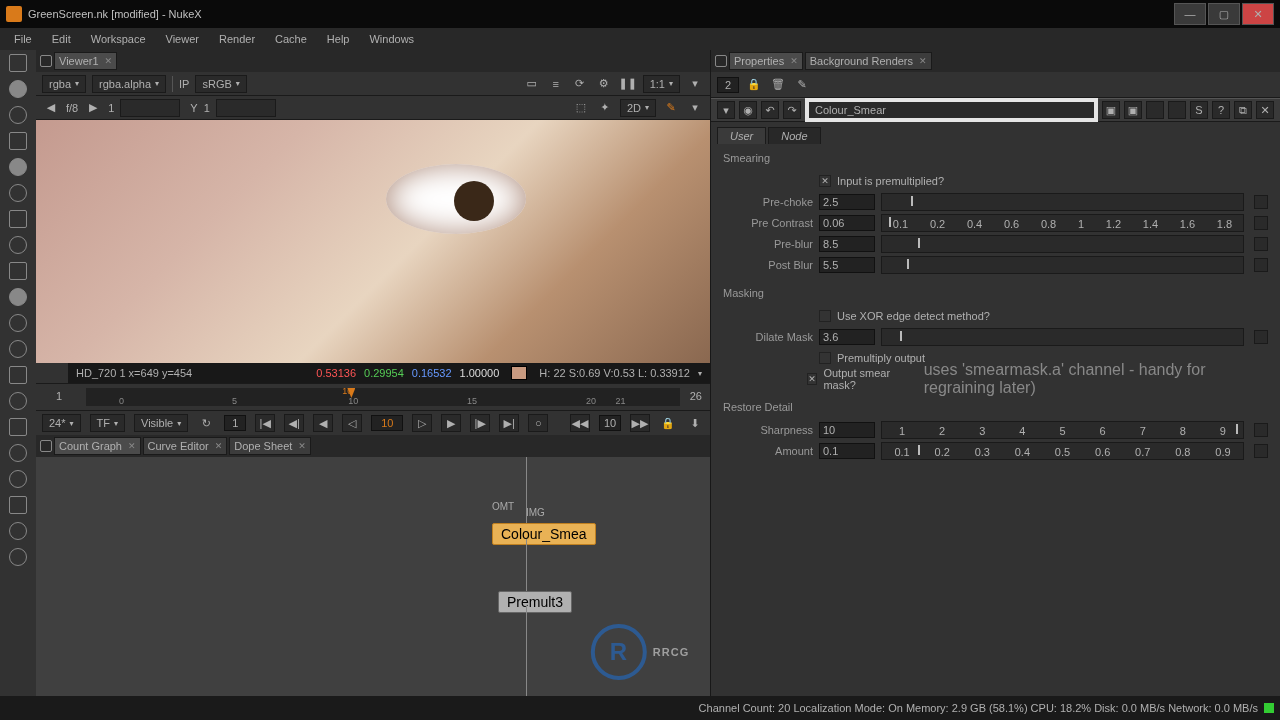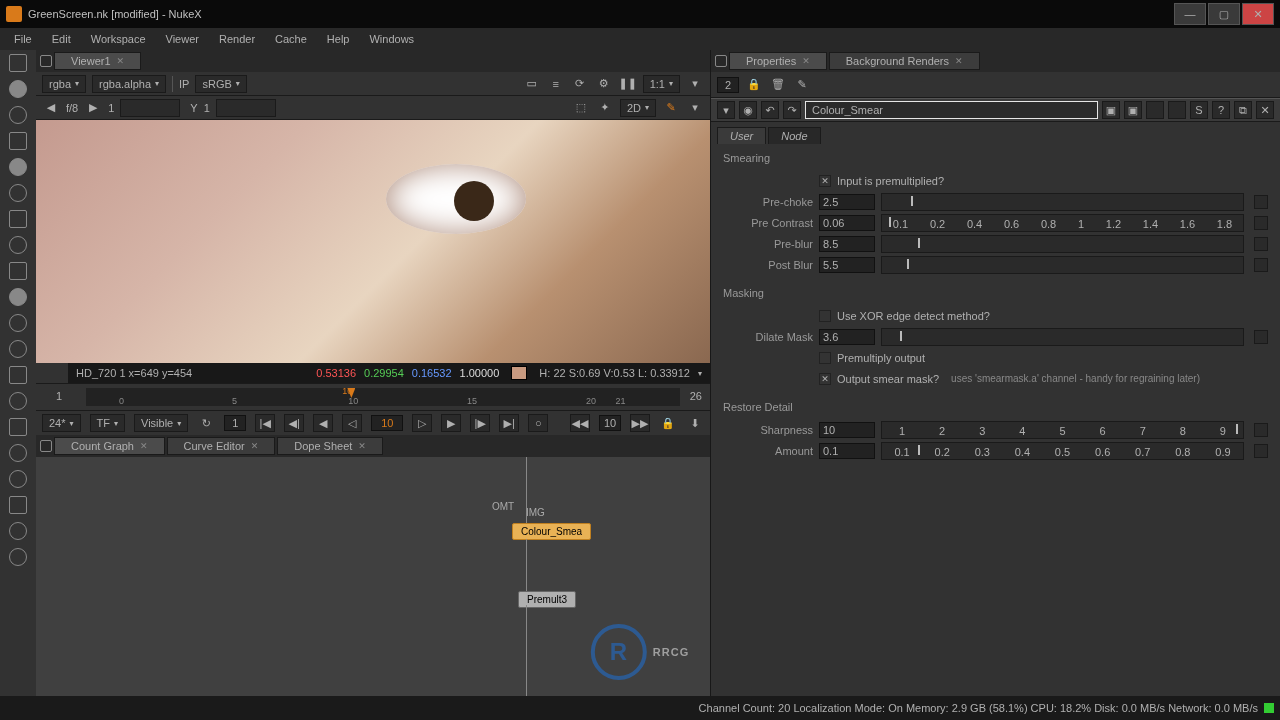--- a/index.html
+++ b/index.html
@@ -21,21 +21,21 @@
 .toolbar-left { width: 36px; background: #323232; display: flex; flex-direction: column; align-items: center; padding-top: 4px; gap: 8px; }
 .tool-icon { width: 18px; height: 18px; border: 1px solid #888; border-radius: 9px; }
 .tool-icon.filled { background: #888; }
 .tool-icon.square { border-radius: 2px; }
 
 .left-panel { flex: 1; display: flex; flex-direction: column; min-width: 0; }
 .right-panel { width: 570px; display: flex; flex-direction: column; background: #323232; border-left: 1px solid #181818; }
 
 
 .tab-row { height: 22px; background: #282828; display: flex; align-items: center; padding: 0 4px; gap: 2px; }
-.tab { padding: 2px 16px; background: #3c3c3c; border: 1px solid #1a1a1a; display: flex; align-items: center; gap: 6px; }
+.tab { padding: 2px 4px; background: #3c3c3c; border: 1px solid #1a1a1a; display: flex; align-items: center; gap: 6px; }
 .tab.active { background: #4b4b4b; color: #d0944a; }
 .tab-close { font-size: 9px; color: #888; }
 
 
 .viewer-bar { height: 24px; background: #323232; display: flex; align-items: center; padding: 0 6px; gap: 6px; border-bottom: 1px solid #1a1a1a; }
 .dropdown { background: #2a2a2a; border: 1px solid #1a1a1a; padding: 2px 6px; display: flex; align-items: center; gap: 4px; }
 .chev { font-size: 8px; }
 .divider { width: 1px; height: 16px; background: #555; }
 .icon-btn { width: 18px; height: 18px; display: flex; align-items: center; justify-content: center; cursor: pointer; }
 
@@ -61,46 +61,46 @@
 .timeline-numleft { position: absolute; left: 20px; top: 6px; }
 .timeline-numright { position: absolute; right: 8px; top: 6px; }
 
 
 .transport { height: 24px; background: #323232; display: flex; align-items: center; padding: 0 6px; gap: 9px; }
 .transport-btn { width: 20px; height: 18px; background: #2a2a2a; display: flex; align-items: center; justify-content: center; border: 1px solid #1a1a1a; cursor: pointer; }
 
 
 .node-graph { flex: 1; background: #404040; position: relative; overflow: hidden; }
 .node-line { position: absolute; width: 1px; background: #888; }
-.node { position: absolute; padding: 2px 8px; font-size: 10px; border-radius: 2px; margin-left: 20px; }
+.node { position: absolute; padding: 2px 8px; font-size: 14px; border-radius: 2px; }
 .node.yellow { background: #e9b255; color: #000; border: 1px solid #c08020; }
 .node.gray { background: #b0b0b0; color: #000; border: 1px solid #666; }
 .node-label { position: absolute; font-size: 10px; color: #aaa; }
 
 
 .prop-header { height: 26px; display: flex; align-items: center; padding: 0 6px; gap: 6px; border-bottom: 1px solid #1a1a1a; }
 .prop-input { width: 22px; background: #222; border: 1px solid #111; text-align: center; padding: 1px; }
 .node-title-bar { height: 24px; background: #3a3a3a; display: flex; align-items: center; padding: 0 6px; gap: 4px; border-top: 1px solid #555; border-bottom: 1px solid #1a1a1a; }
-.node-title-bar .name { flex: 1; background: #2a2a2a; padding: 2px 6px; border: 1px solid #e5e5e5; }
+.node-title-bar .name { flex: 1; background: #2a2a2a; padding: 2px 6px; border: 4px solid #e5e5e5; }
 .mini-btn { width: 18px; height: 18px; background: #2a2a2a; border: 1px solid #1a1a1a; display: flex; align-items: center; justify-content: center; }
 .prop-tabs { height: 22px; display: flex; align-items: flex-end; padding: 0 6px; gap: 2px; }
 .prop-tab { padding: 2px 12px; background: #282828; border: 1px solid #1a1a1a; border-bottom: none; font-style: italic; }
 .prop-tab.active { background: #3a3a3a; }
 .prop-body { flex: 1; padding: 8px 12px; overflow-y: auto; }
 .prop-section { margin-bottom: 12px; }
 .prop-section-title { color: #999; margin-bottom: 6px; }
 .prop-row { display: flex; align-items: center; height: 21px; gap: 6px; }
 .prop-label { width: 90px; text-align: right; color: #999; font-size: 11px; }
 .prop-cb { width: 12px; height: 12px; border: 1px solid #222; background: #333; display: flex; align-items: center; justify-content: center; font-size: 9px; }
 .prop-val { width: 56px; background: #222; border: 1px solid #111; padding: 1px 3px; }
 .slider { flex: 1; height: 18px; position: relative; background: #2a2a2a; border: 1px solid #1a1a1a; margin-right: 4px; }
 .slider-ticks { position: absolute; bottom: 1px; left: 0; right: 0; display: flex; justify-content: space-around; font-size: 8px; color: #666; }
 .slider-handle { position: absolute; top: 2px; width: 2px; height: 10px; background: #bbb; }
 .curve-btn { width: 14px; height: 14px; background: #2a2a2a; border: 1px solid #1a1a1a; }
-.prop-note { color: #888; font-size: 10px; }
+.prop-note { color: #888; font-size: 16px; }
 
 
 .status-bar { position: absolute; left: 0; right: 0; bottom: 0; height: 24px; background: #1a1a1a; display: flex; align-items: center; padding: 0 6px; font-size: 10px; color: #888; }
 .status-bar .spacer { flex: 1; }
 .status-green { width: 10px; height: 10px; background: #3c3; margin-left: 6px; }
 
 
 .watermark { position: absolute; left: 50%; bottom: 40px; transform: translateX(-50%); font-size: 42px; font-weight: bold; color: #ddd; opacity: 0.85; display: flex; align-items: center; gap: 6px; pointer-events: none; font-family: "Arial Black", sans-serif; letter-spacing: 1px; }
 .watermark .logo { width: 56px; height: 56px; border: 4px solid #2a5fa0; border-radius: 50%; display: flex; align-items: center; justify-content: center; font-size: 24px; color: #2a5fa0; }
 </style>

